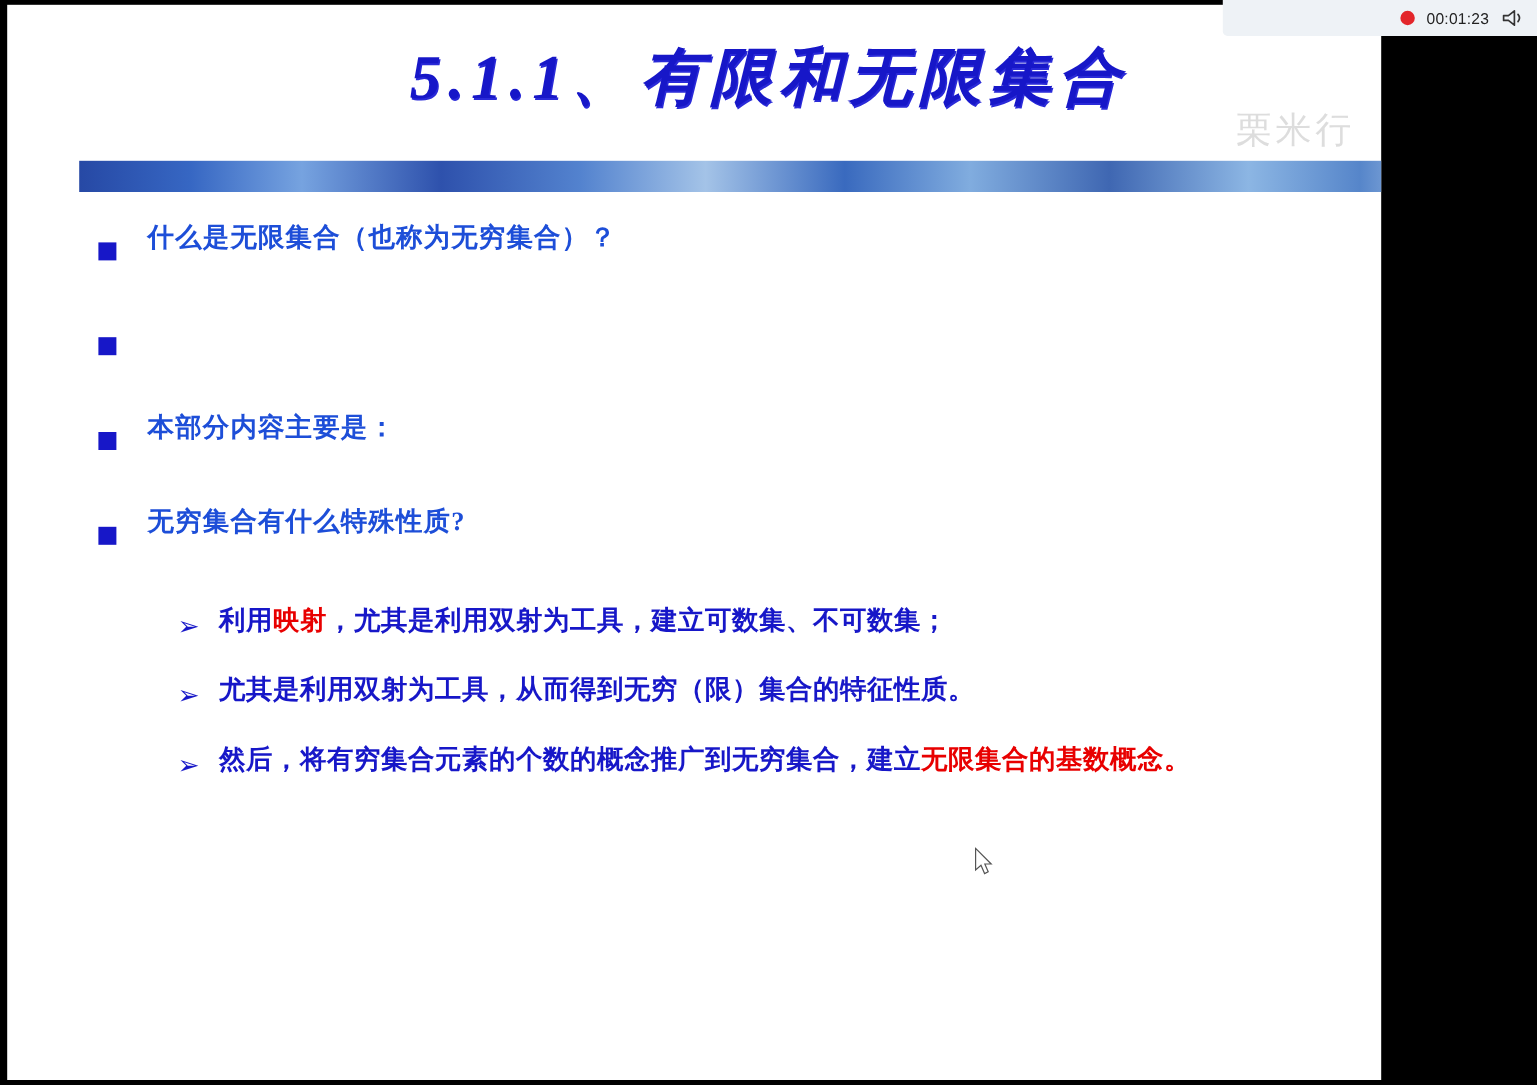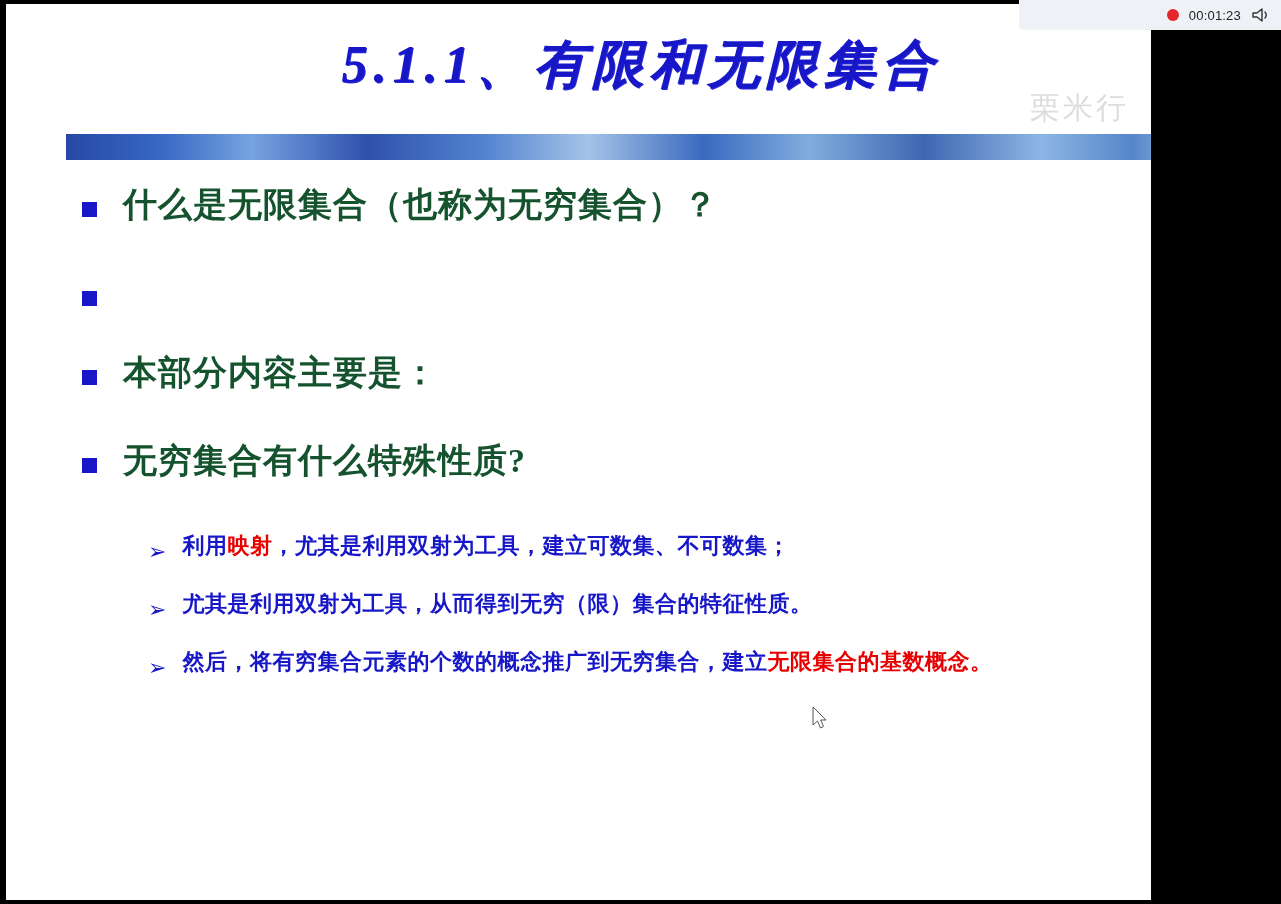--- a/index.html
+++ b/index.html
@@ -126,23 +126,23 @@
   }
   .lv1 .sq {
     width: 15px;
     height: 15px;
     background: #1717c8;
     margin-top: 18px;
     margin-right: 26px;
     flex: none;
   }
   .lv1 .txt {
-    color: #14532d;
+    color: #1d4ed8;
     font-family: "Liberation Serif", serif;
-    font-size: 34px;
+    font-size: 22px;
     font-weight: bold;
     line-height: 1.25;
     letter-spacing: 1px;
   }
 
   .lv2 {
     display: flex;
     align-items: flex-start;
     margin: 0 0 24px 0;
     padding-left: 142px;

